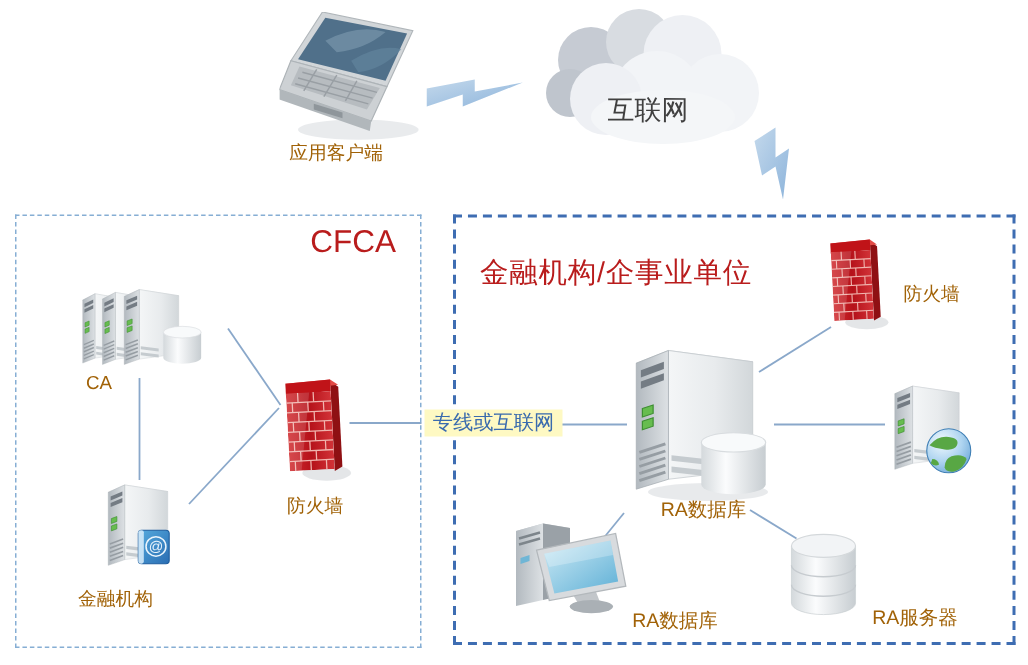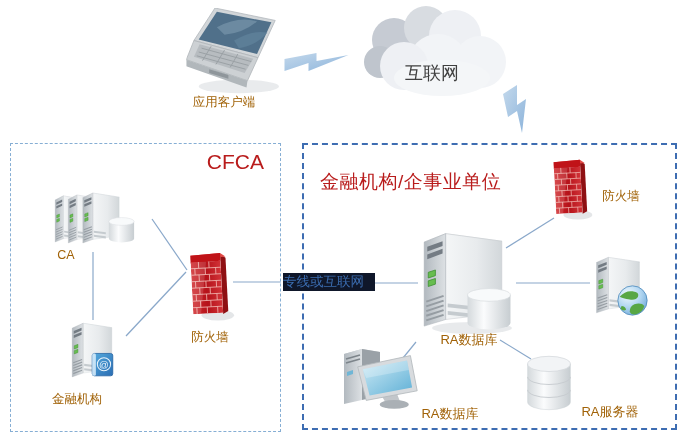--- a/index.html
+++ b/index.html
@@ -6,22 +6,22 @@
   #stage{position:relative;width:685px;height:443px;background:#ffffff;overflow:hidden;
          font-family:"Liberation Sans","DejaVu Sans",sans-serif;}
   .abs{position:absolute;}
   .label{position:absolute;color:#a16207;font-size:12.5px;line-height:1.25;text-align:center;white-space:nowrap;}
   .zone{position:absolute;box-sizing:border-box;background:transparent;}
   .zone-cfca{left:10px;top:143px;width:271px;height:289px;border:1.5px dashed #86aed4;}
   .zone-org{left:302px;top:143px;width:375px;height:287px;border:2px dashed #3e6db2;}
   .zone-title{position:absolute;color:#b91c1c;font-weight:normal;white-space:nowrap;}
   .title-cfca{left:160px;top:150px;width:104px;font-size:21px;text-align:right;}
   .title-org{left:320px;top:156px;width:230px;font-size:19px;text-align:left;letter-spacing:.5px;margin-top:13px;}
-  .link-label{position:absolute;left:283px;top:273px;width:92px;text-align:left;
-              color:#3a6bae;font-size:13.5px;white-space:nowrap;background:#0f172a;}
+  .link-label{position:absolute;left:283px;top:273px;width:92px;text-align:center;
+              color:#3a6bae;font-size:13.5px;white-space:nowrap;background:#fef9c3;}
   svg{display:block;}
   #lines{position:absolute;left:0;top:0;width:685px;height:443px;pointer-events:none;}
 </style>
 </head>
 <body>
 
 <div id="stage">
 
   <svg width="0" height="0" style="position:absolute" aria-hidden="true">
     <defs>

